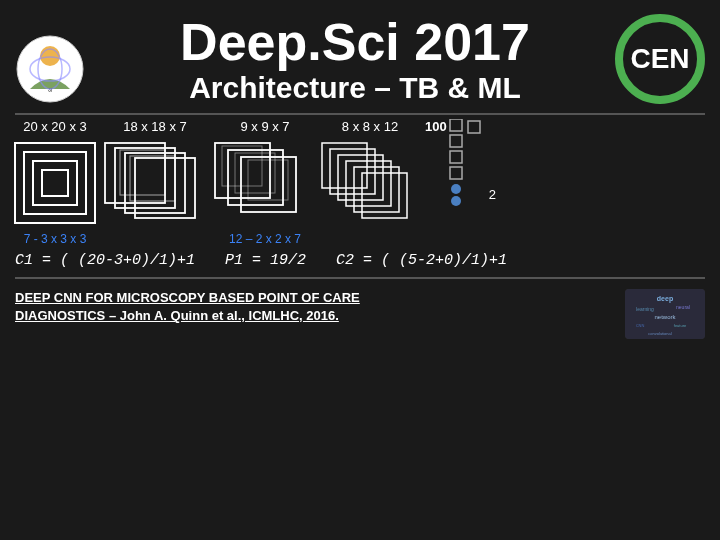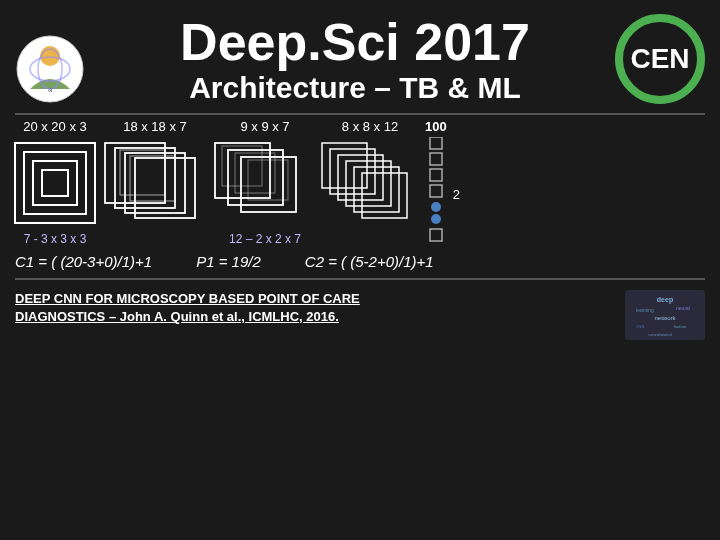--- a/index.html
+++ b/index.html
@@ -94,22 +94,23 @@
 
     
     .squares-svg {
       display: block;
     }
 
     
     .formulas {
       padding: 6px 15px;
       display: flex;
-      gap: 44px;
+      gap: 30px;
       align-items: center;
+      font-family: Liberation Mono, monospace;
     }
 
     .formula-text {
       font-size: 15px;
       color: white;
       font-style: italic;
     }
 
     
     .footer {
@@ -151,21 +152,21 @@
     }
 
     .arch-group {
       display: flex;
       flex-direction: column;
       align-items: center;
     }
 
     .sub-label {
       font-size: 12px;
-      color: #c4b5fd;
+      color: #3b82f6;
       margin-top: 4px;
       text-align: center;
     }
 
   </style>
 </head>
 <body>
 
 <div class="page">
 
@@ -243,21 +244,21 @@
         <rect x="10" y="11" width="45" height="45" fill="none" stroke="white" stroke-width="1.5"></rect>
         <rect x="18" y="17" width="45" height="45" fill="none" stroke="white" stroke-width="1.5"></rect>
         <rect x="26" y="23" width="45" height="45" fill="none" stroke="white" stroke-width="1.5"></rect>
         <rect x="34" y="29" width="45" height="45" fill="none" stroke="white" stroke-width="1.5"></rect>
         <rect x="42" y="35" width="45" height="45" fill="none" stroke="white" stroke-width="1.5"></rect>
       </svg>
     </div>
 
     <div class="arch-group" style="margin-left: 5px;">
       <div style="display:flex; align-items: flex-start; gap: 6px;">
-        <div style="display:flex; flex-direction:column; align-items:center;">
+        <div style="display:flex; flex-direction:row; align-items:flex-start;">
           <span class="hundred-label" style="font-size:13px; margin-bottom:3px;">100</span>
 
           <svg width="18" height="90">
             <rect x="3" y="0" width="12" height="12" fill="none" stroke="#aaa" stroke-width="1.5"></rect>
             <rect x="3" y="16" width="12" height="12" fill="none" stroke="#aaa" stroke-width="1.5"></rect>
             <rect x="3" y="32" width="12" height="12" fill="none" stroke="#aaa" stroke-width="1.5"></rect>
             <rect x="3" y="48" width="12" height="12" fill="none" stroke="#aaa" stroke-width="1.5"></rect>
             <circle cx="9" cy="70" r="5" fill="#4a7fc1"></circle>
             <circle cx="9" cy="82" r="5" fill="#4a7fc1"></circle>
           </svg>

